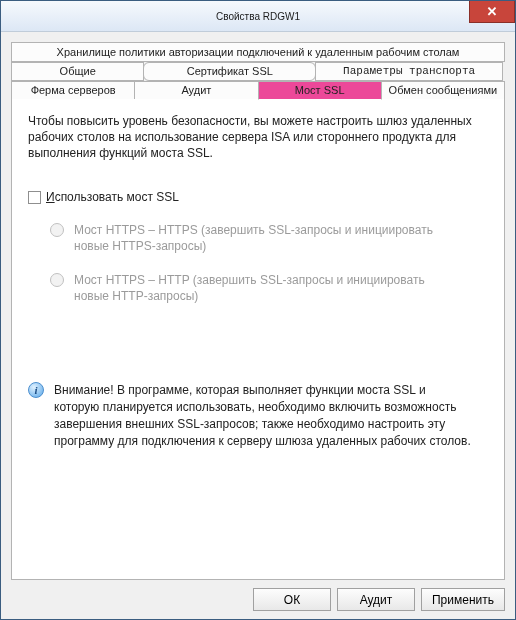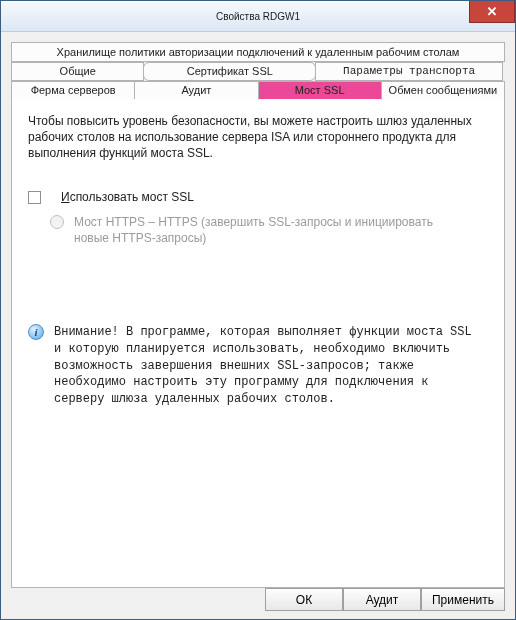--- a/index.html
+++ b/index.html
@@ -100,22 +100,22 @@
     overflow: hidden;
   }
   .intro {
     color: #222;
     line-height: 1.35;
     margin-bottom: 28px;
   }
   .checkbox-row {
     display: flex;
     align-items: flex-end;
-    gap: 20px;
-    margin-bottom: 10px;
+    gap: 5px;
+    margin-bottom: 18px;
   }
   .checkbox {
     width: 13px;
     height: 13px;
     border: 1px solid #8f8f8f;
     background: #fff;
     box-sizing: border-box;
   }
   .cb-label {
     color: #222;
@@ -165,25 +165,26 @@
     font-weight: bold;
     font-size: 11px;
     line-height: 14px;
     text-align: center;
     flex-shrink: 0;
   }
   .info-text {
     color: #222;
     line-height: 1.4;
     max-width: 420px;
-    font-family: Liberation Mono, monospace;
   }
   .buttonbar {
     display: flex;
     justify-content: flex-end;
+    gap: 6px;
+    padding-top: 8px;
   }
   .btn {
     min-width: 78px;
     height: 23px;
     border: 1px solid #a0a0a0;
     background: linear-gradient(#fdfdfd, #e8e8e8);
     font-size: 12px;
     padding: 0 10px;
     display: flex;
     align-items: center;
@@ -233,20 +234,26 @@
         </span>
       </div>
 
       <div class="radio-block">
         <div class="radio-row">
           <div class="radio"></div>
           <div class="radio-label">
             <span class="ul">М</span><span>ост HTTPS – HTTPS (завершить SSL-запросы и инициировать новые HTTPS-запросы)</span>
           </div>
         </div>
+        <div class="radio-row">
+          <div class="radio"></div>
+          <div class="radio-label">
+            <span class="ul">М</span><span>ост HTTPS – HTTP (завершить SSL-запросы и инициировать новые HTTP-запросы)</span>
+          </div>
+        </div>
       </div>
 
       <div class="info-row">
         <div class="info-icon">i</div>
         <div class="info-text">Внимание! В программе, которая выполняет функции моста SSL и которую планируется использовать, необходимо включить возможность завершения внешних SSL-запросов; также необходимо настроить эту программу для подключения к серверу шлюза удаленных рабочих столов.</div>
       </div>
 
     </div>
 
     <div class="buttonbar">

